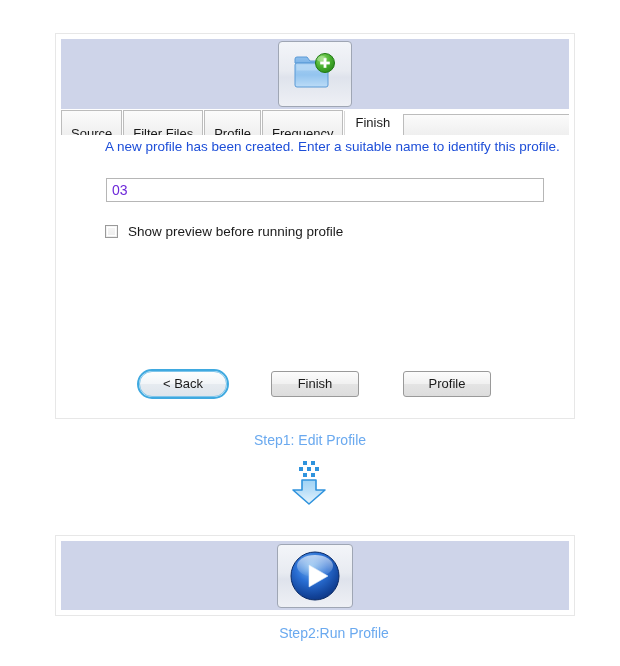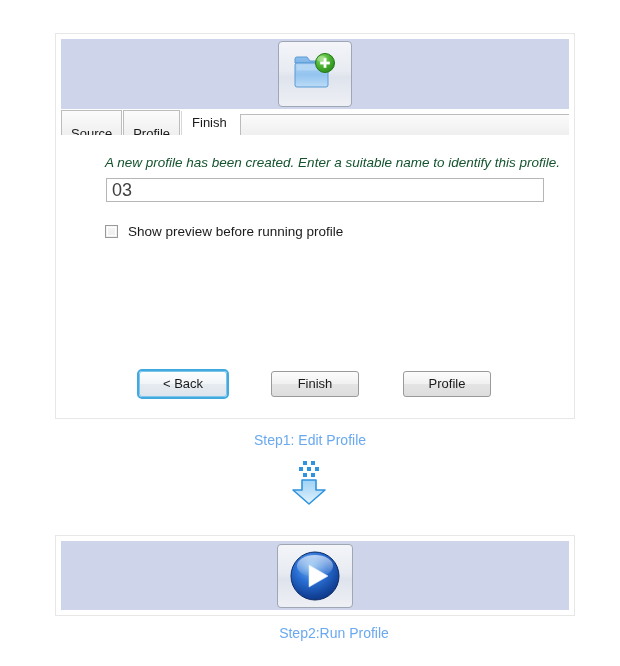--- a/index.html
+++ b/index.html
@@ -109,38 +109,37 @@
   .tabbody {
     background: #ffffff;
     height: 282px;
     position: relative;
     padding: 0;
   }
 
   .instruction {
     position: absolute;
     left: 44px;
-    top: 20px;
+    top: 4px;
     font-size: 13.5px;
-    color: #14532d;
+    color: #1d4ed8;
     white-space: nowrap;
-    font-style: italic;
   }
 
   .name-input {
     position: absolute;
     left: 45px;
     top: 43px;
     width: 438px;
     height: 24px;
     border: 1px solid #b6b6b6;
     background: #ffffff;
     font-family: "Liberation Sans", sans-serif;
-    font-size: 18px;
-    color: #404040;
+    font-size: 14px;
+    color: #6d28d9;
     padding: 0 5px;
     box-sizing: border-box;
     outline: none;
   }
 
   .check-row {
     position: absolute;
     left: 44px;
     top: 87px;
     display: flex;
@@ -192,21 +191,21 @@
     box-sizing: border-box;
     cursor: default;
     padding: 0;
     text-align: center;
     line-height: 24px;
   }
   .btn.focused {
     outline: 2px solid #3fa9e0;
     outline-offset: 0px;
     border: 1px solid #7fc5ea;
-    border-radius: 3px;
+    border-radius: 13px;
     background: linear-gradient(to bottom, #fdfefe 0%, #f2f5f8 48%, #e6ebf0 52%, #dee5ec 100%);
   }
 
   
   .caption {
     position: absolute;
     width: 100%;
     text-align: center;
     font-size: 14px;
     color: #6aa9ef;
@@ -272,21 +271,23 @@
           <circle cx="33" cy="10" r="9.5" fill="url(#plusGrad)" stroke="#1f7a12" stroke-width="1"></circle>
           <ellipse cx="30" cy="6" rx="5" ry="3" fill="#ffffff" opacity="0.28"></ellipse>
           <rect x="31.6" y="5.2" width="2.8" height="9.6" fill="#ffffff"></rect>
           <rect x="28.2" y="8.6" width="9.6" height="2.8" fill="#ffffff"></rect>
         </svg>
       </div>
     </div>
 
     <div class="tabstrip">
       <div class="tab">Source</div>
+      <div class="tab">Filter Files</div>
       <div class="tab">Profile</div>
+      <div class="tab">Frequency</div>
       <div class="tab active">Finish</div>
       <div class="tab-filler"></div>
     </div>
 
     <div class="tabbody">
 
       <div class="instruction">A new profile has been created. Enter a suitable name to identify this profile.</div>
 
       <input class="name-input" type="text" value="03" style="">
 

